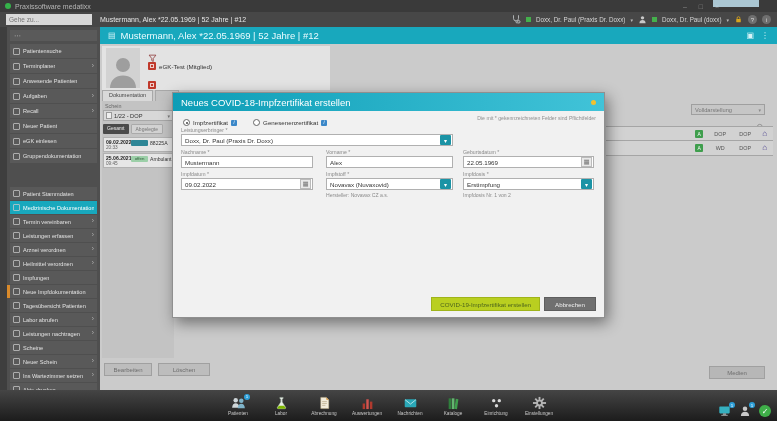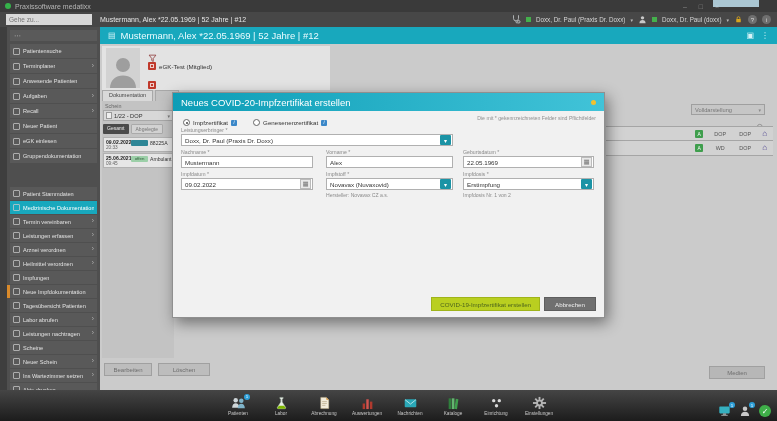--- a/index.html
+++ b/index.html
@@ -356,21 +356,21 @@
       <span class="house">⌂</span>
     </div>
 
     <div class="btn-gray" id="btn-bearb">Bearbeiten</div>
     <div class="btn-gray" id="btn-loesch">Löschen</div>
     <div class="btn-gray" id="btn-medien">Medien</div>
   </div>
 
   <div class="modal">
     <div class="m-title">
-      <span>Neues COVID-20-Impfzertifikat erstellen</span>
+      <span>Neues COVID-18-Impfzertifikat erstellen</span>
       <span class="m-dot"></span>
     </div>
     <div class="m-hint">Die mit * gekennzeichneten Felder sind Pflichtfelder</div>
     <div class="m-radios">
       <span class="radio">
         <span class="r-circ sel"></span>
         <span>Impfzertifikat</span>
         <span class="info-sq">i</span>
       </span>
       <span class="radio">

